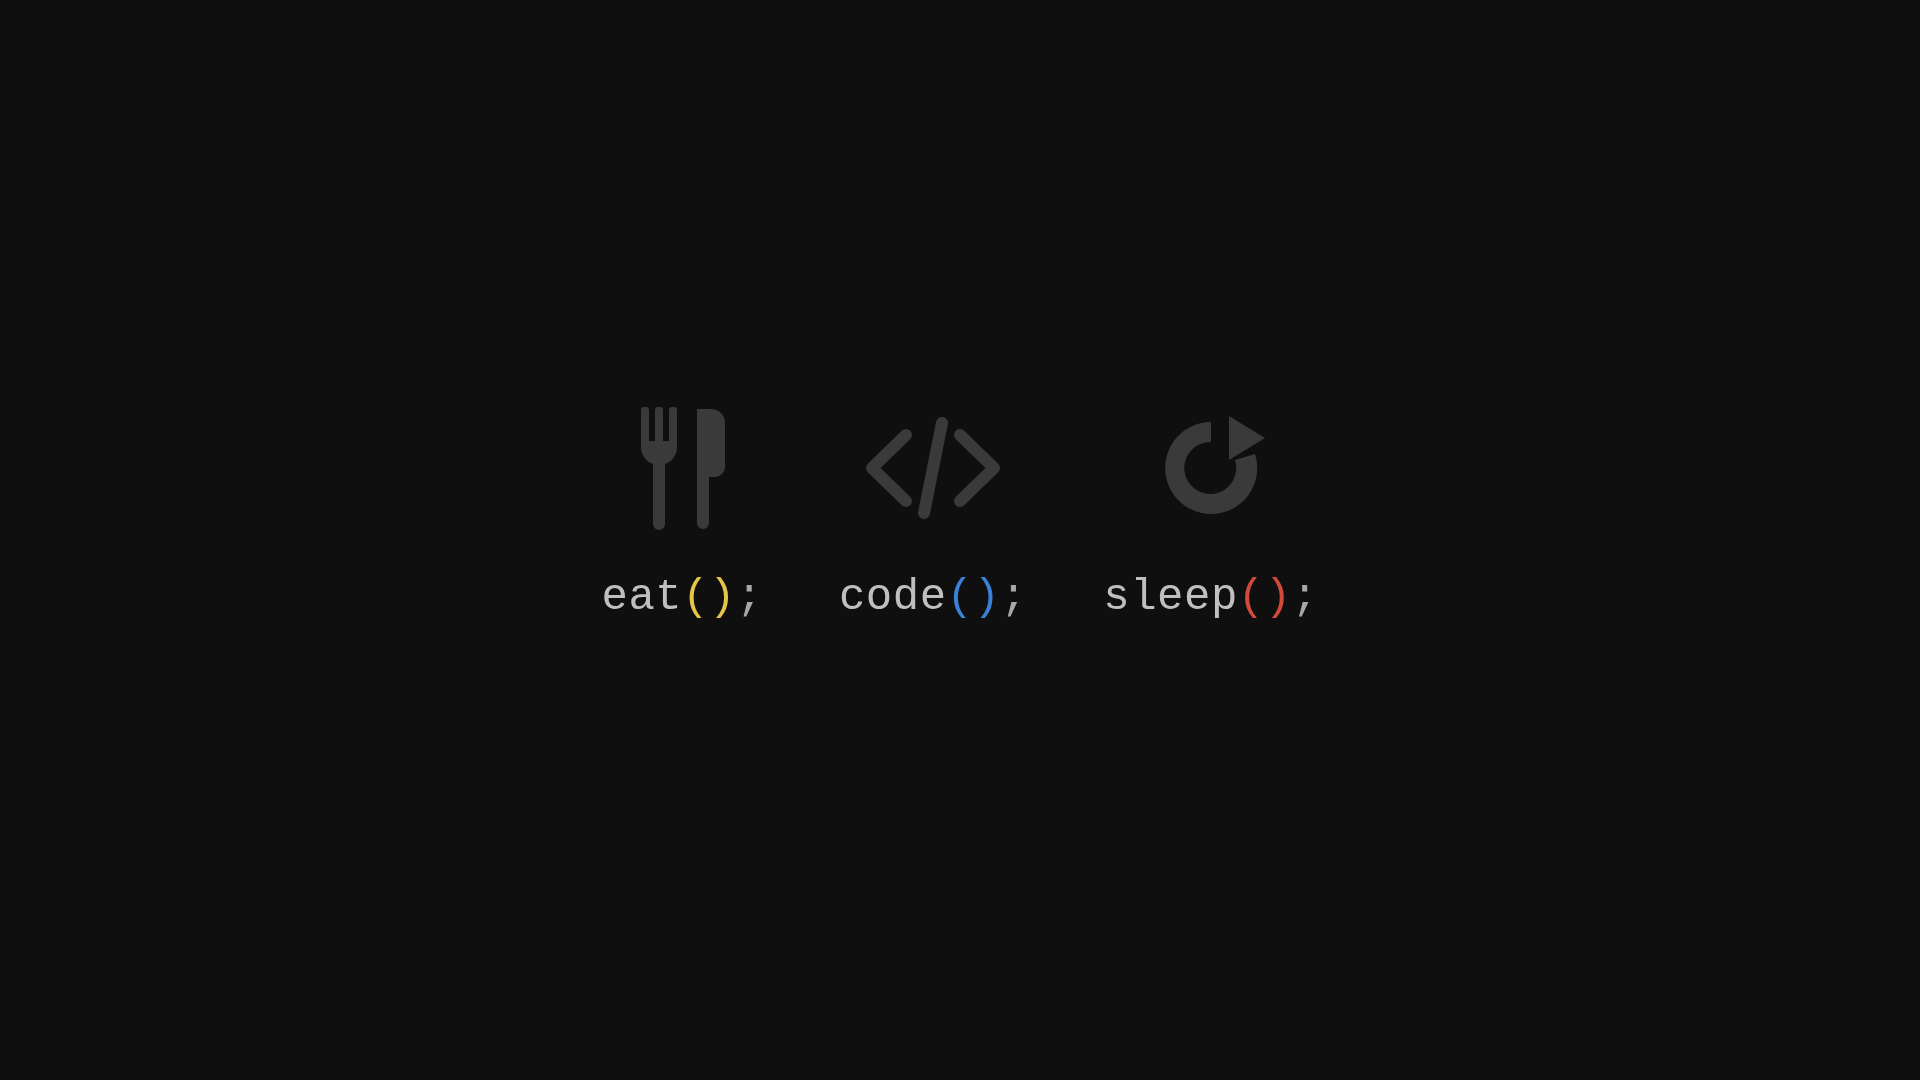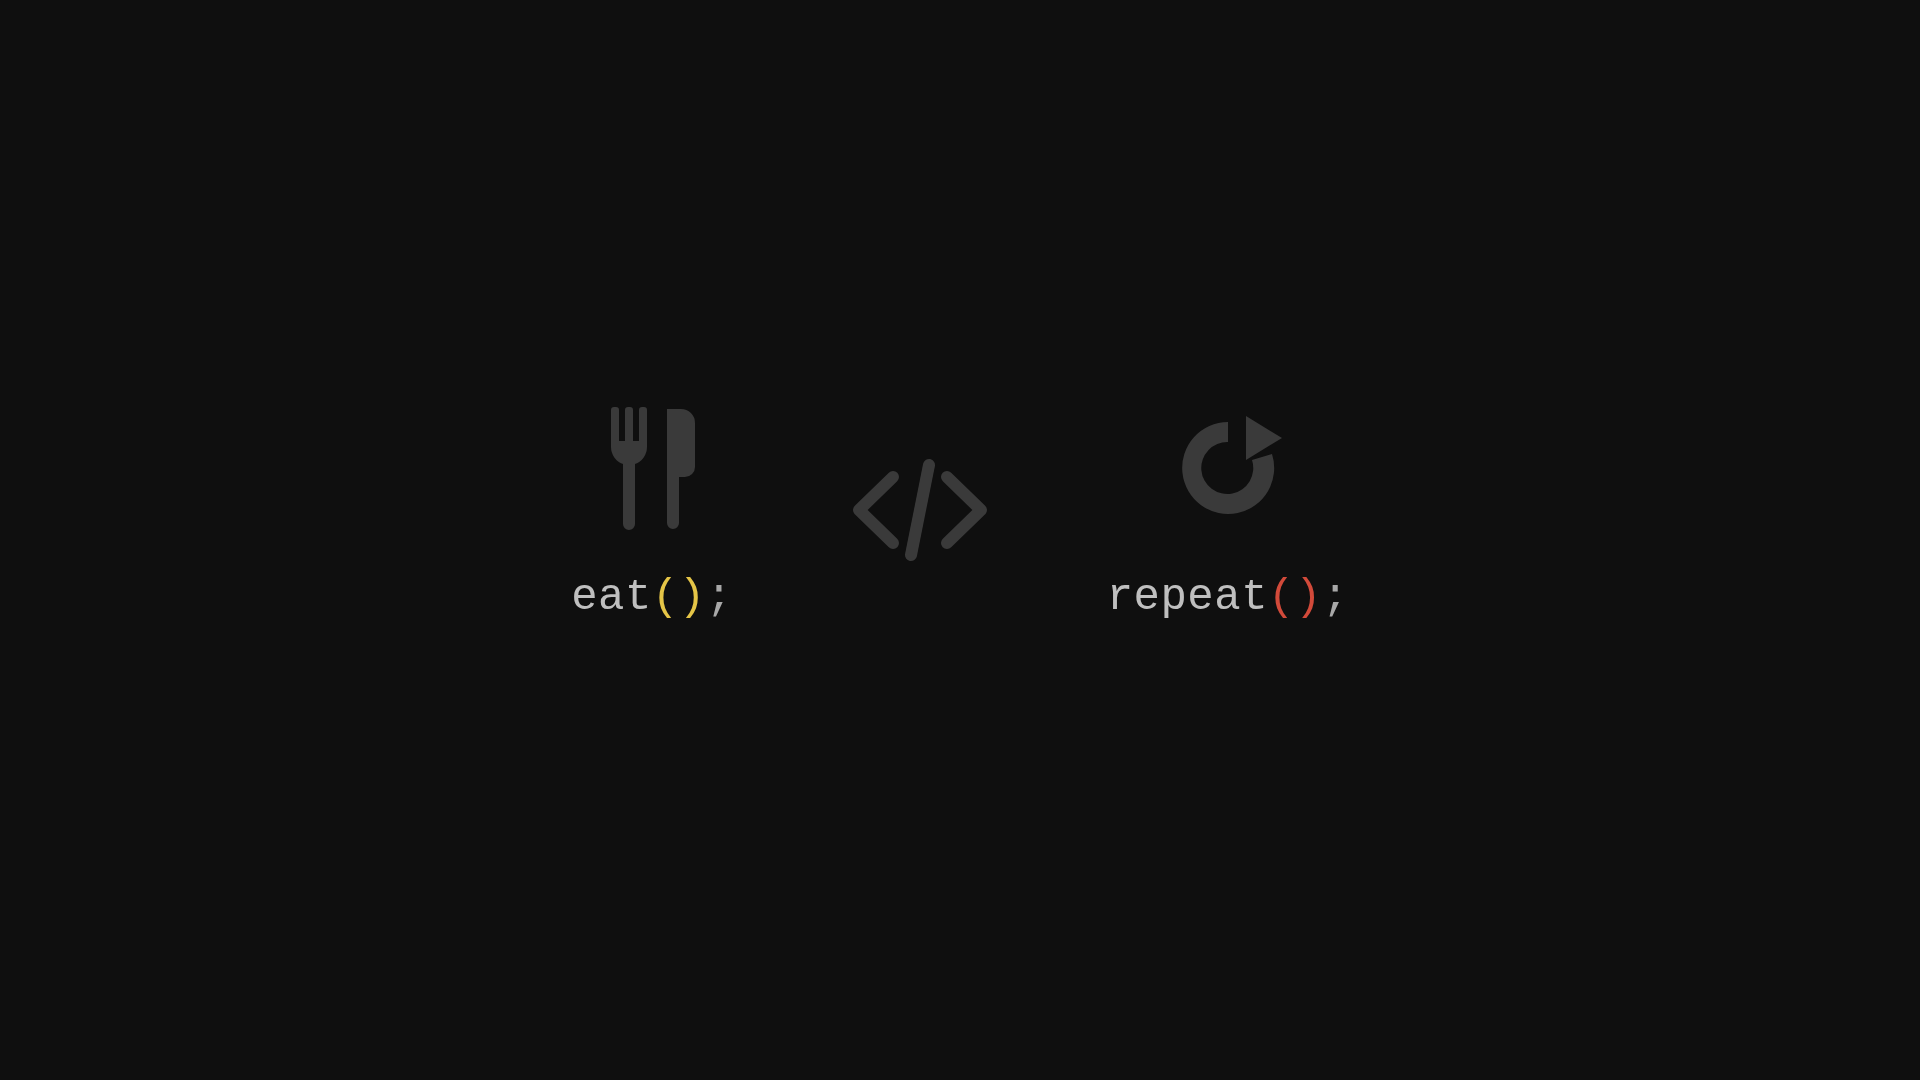--- a/index.html
+++ b/index.html
@@ -12,23 +12,22 @@
     }
     .wrap {
       width: 100%;
       height: 100%;
       display: flex;
       align-items: center;
       justify-content: center;
     }
     .row {
       display: flex;
-      gap: 112px;
+      gap: 76px;
       transform: translateY(-30px);
-      align-items: center;
     }
     .cell {
       display: flex;
       flex-direction: column;
       align-items: center;
       justify-content: flex-end;
     }
     .icon {
       height: 140px;
       display: flex;
@@ -79,34 +78,37 @@
     <div class="cell">
       <div class="icon">
         <svg width="150" height="110" viewBox="0 0 150 110">
           <g stroke="#3a3a3a" stroke-width="12" stroke-linecap="round" stroke-linejoin="round" fill="none">
             <polyline points="48,22 14,55 48,88"></polyline>
             <polyline points="102,22 136,55 102,88"></polyline>
             <line x1="84" y1="10" x2="66" y2="100"></line>
           </g>
         </svg>
       </div>
+      <div class="label">
+        <span class="fn">code</span><span class="p-blue">()</span><span class="semi">;</span>
+      </div>
     </div>
 
     <div class="cell">
       <div class="icon">
         <svg width="120" height="120" viewBox="0 0 120 120">
           <g fill="#3a3a3a">
             <path d="M60 14
                      a46 46 0 1 0 44 32
                      l-20 6
                      a26 26 0 1 1 -24 -18
                      v-20 z"></path>
             <path d="M78 8 l36 22 -36 22 z"></path>
           </g>
         </svg>
       </div>
       <div class="label">
-        <span class="fn">repeat</span><span class="p-red">()</span><span class="semi">;</span>
+        <span class="fn">sleep</span><span class="p-red">()</span><span class="semi">;</span>
       </div>
     </div>
 
   </div>
 </div>
 
 </body></html>

